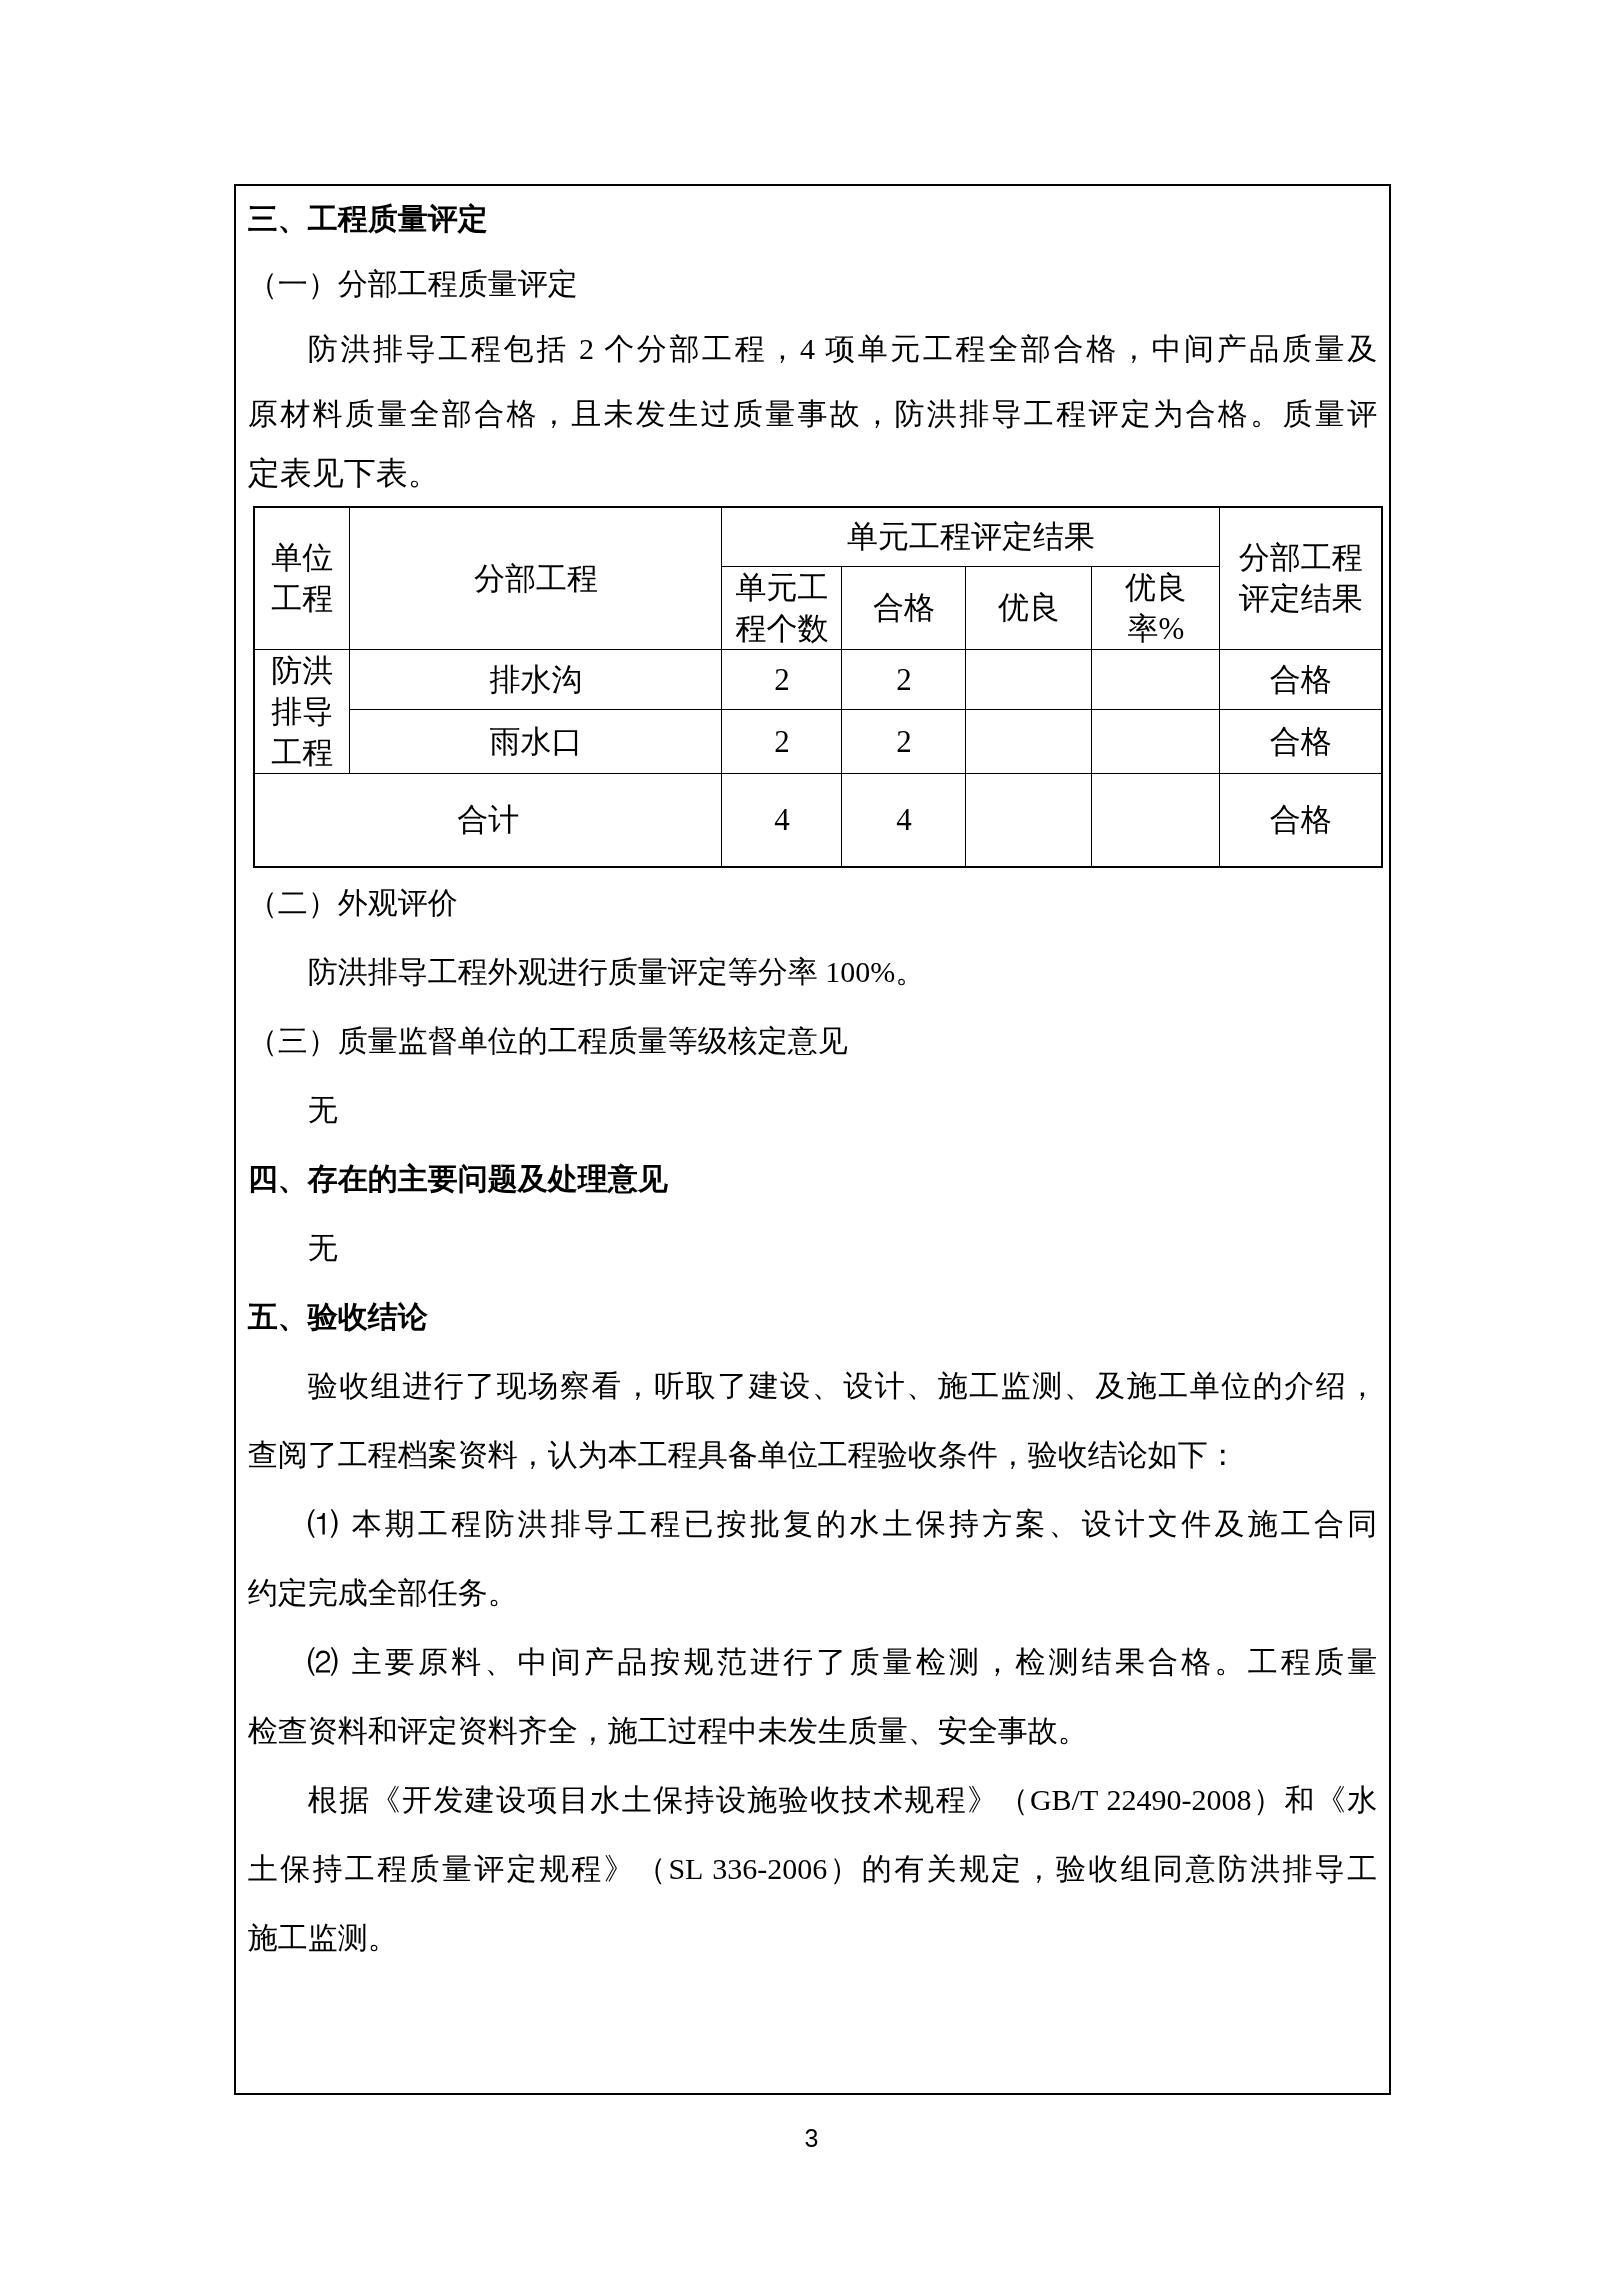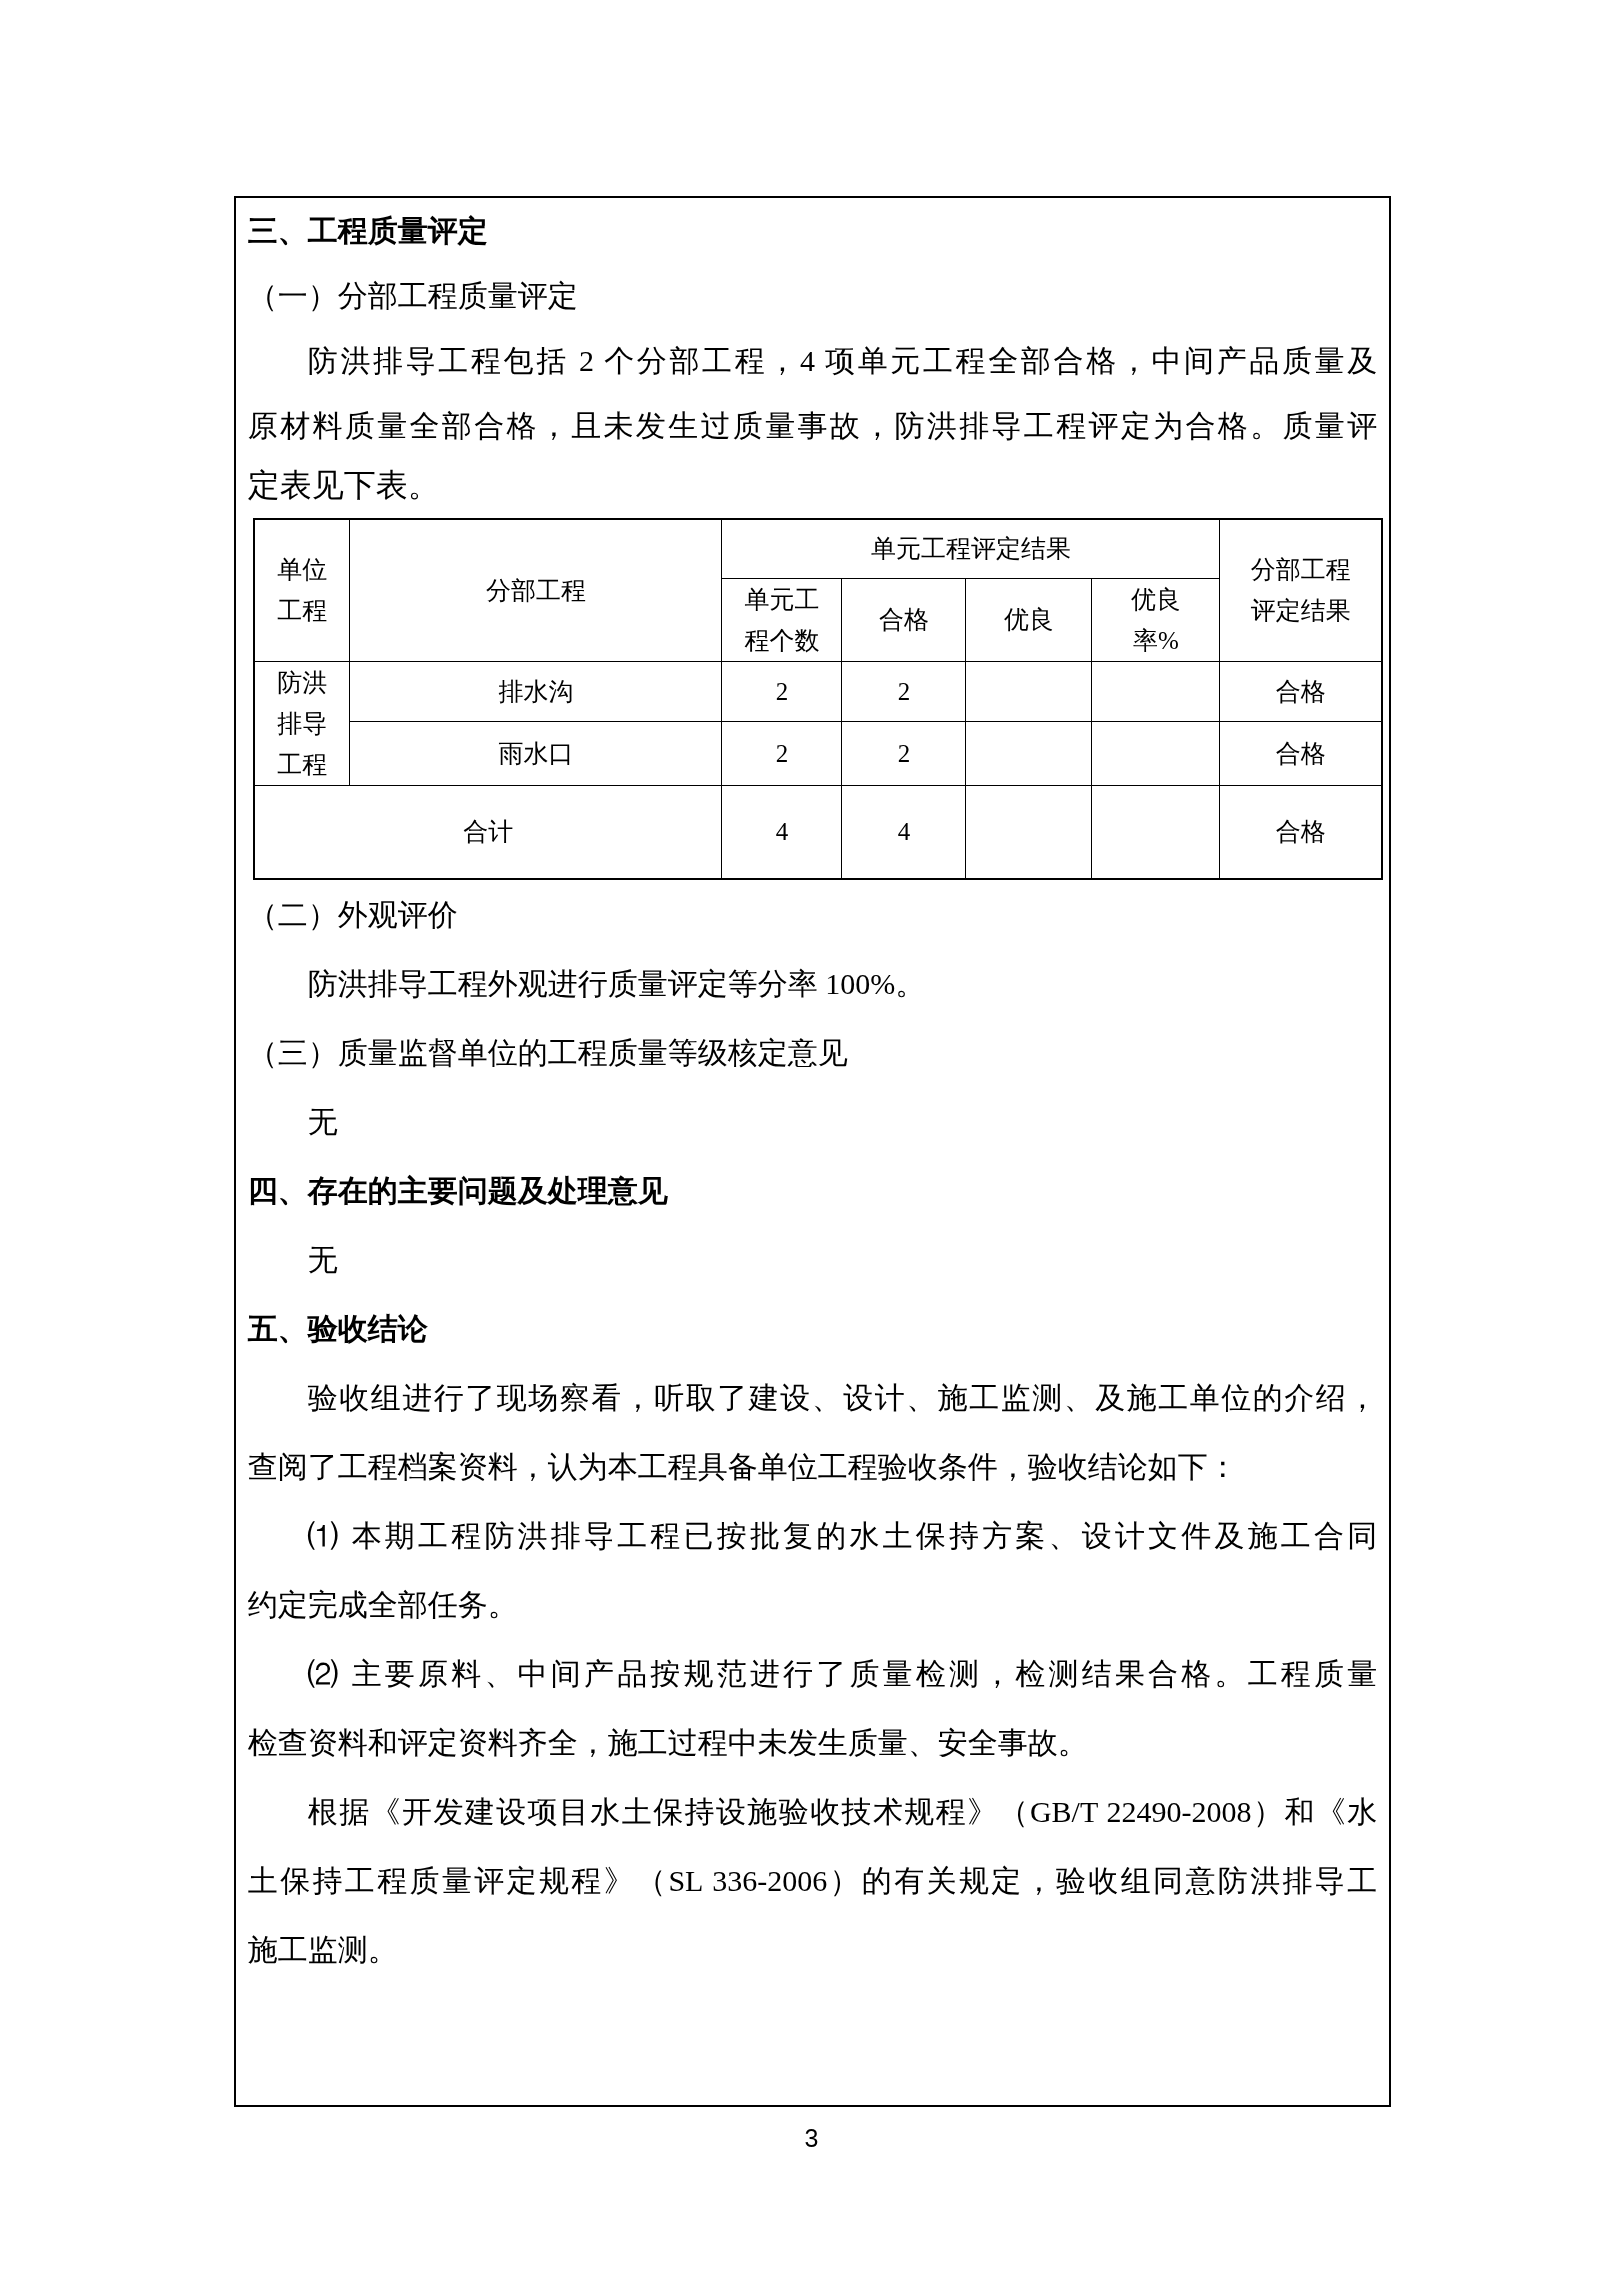--- a/index.html
+++ b/index.html
@@ -7,41 +7,41 @@
   body {
     position: relative;
     width: 1623px;
     height: 2295px;
     font-family: "Liberation Serif", "DejaVu Serif", serif;
     color: #000000;
   }
   .frame {
     position: absolute;
     left: 234px;
-    top: 196px;
+    top: 184px;
     width: 1157px;
     height: 1911px;
     border: 2.6px solid #000000;
     padding: 0 11.8px;
     overflow: hidden;
     background: #ffffff;
   }
   .l  { height: 65px; line-height: 65px; font-size: 30px; }
   .l5 { height: 60px;  line-height: 54px;  font-size: 32px; }
   .m  { height: 69px; line-height: 69px; font-size: 30px; }
   .bold { font-weight: bold; }
   .ind { text-indent: 60px; }
   .just { text-align: justify; text-align-last: justify; }
   table.qt {
     border-collapse: collapse;
     table-layout: fixed;
     width: 1127px;
     margin-left: 5.2px;
     border: 2.6px solid #000000;
-    font-size: 25px;
+    font-size: 31px;
     text-align: center;
   }
   table.qt td {
     border: 1.3px solid #000000;
     vertical-align: middle;
     line-height: 41px;
     padding: 0;
     overflow: hidden;
   }
   tr.hr1 { height: 59px; }

